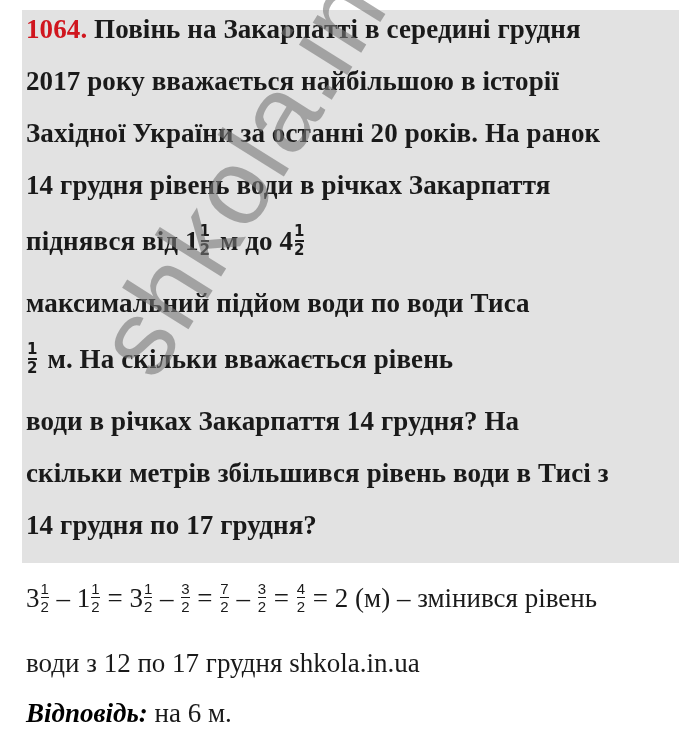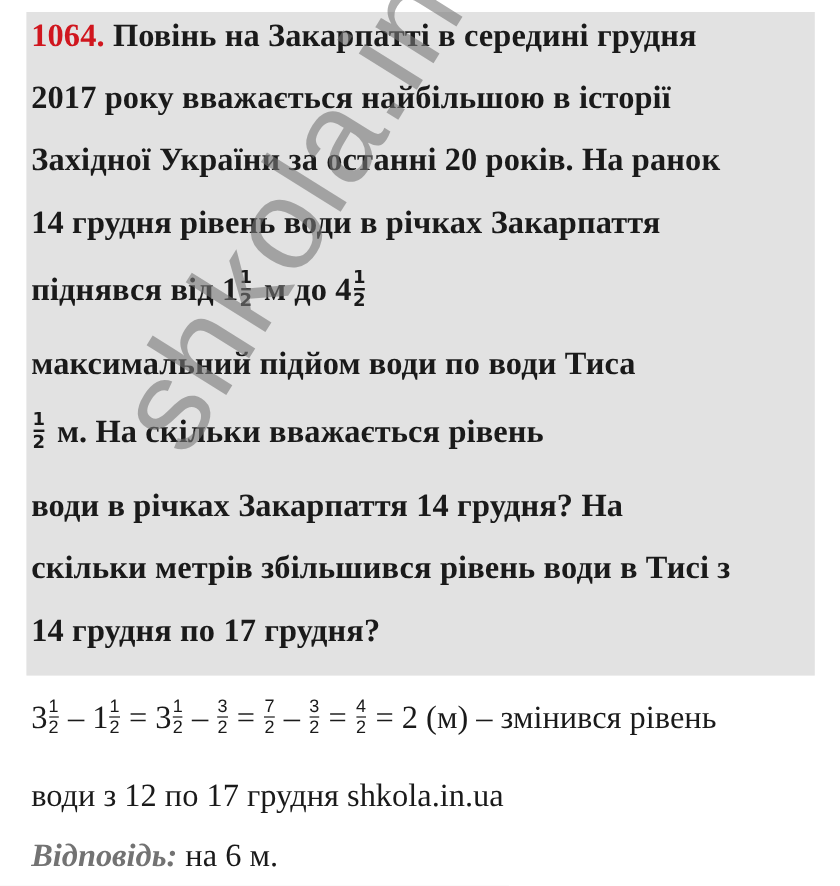--- a/index.html
+++ b/index.html
@@ -16,21 +16,21 @@
   .frac .n { display:block; }
   .frac .bar { display:block; border-top:2px solid #1a1a1a; margin:0 1px; }
   .frac .d { display:block; }
   .sol { position:absolute; left:26px; white-space:nowrap; font-size:27px;
          font-weight:normal; font-family:"Liberation Serif", serif; }
   .sfrac { display:inline-block; vertical-align:middle; text-align:center;
            font-family:"Liberation Sans", sans-serif; font-size:15px; line-height:17px;
            margin:0 1px; position:relative; top:-3px; }
   .sfrac .n, .sfrac .d { display:block; }
   .sfrac .bar { display:block; border-top:1.5px solid #1a1a1a; }
-  .answer-label { color:#737373; font-weight:bold; font-style:italic; }
+  .answer-label { color:#000000; font-weight:bold; font-style:italic; }
   .watermark { position:absolute; left:70px; top:330px; font-family:"Liberation Sans", sans-serif;
                font-size:108px; color:rgba(120,120,120,0.6); transform:rotate(-58deg);
                transform-origin:left top; white-space:nowrap; pointer-events:none; letter-spacing:2px; }
 </style>
 </head>
 <body>
 
 <div class="task-box"></div>
 
 <div class="line" style="top:14px"><span class="num">1064.</span><span> Повінь на Закарпатті в середині грудня</span></div>

